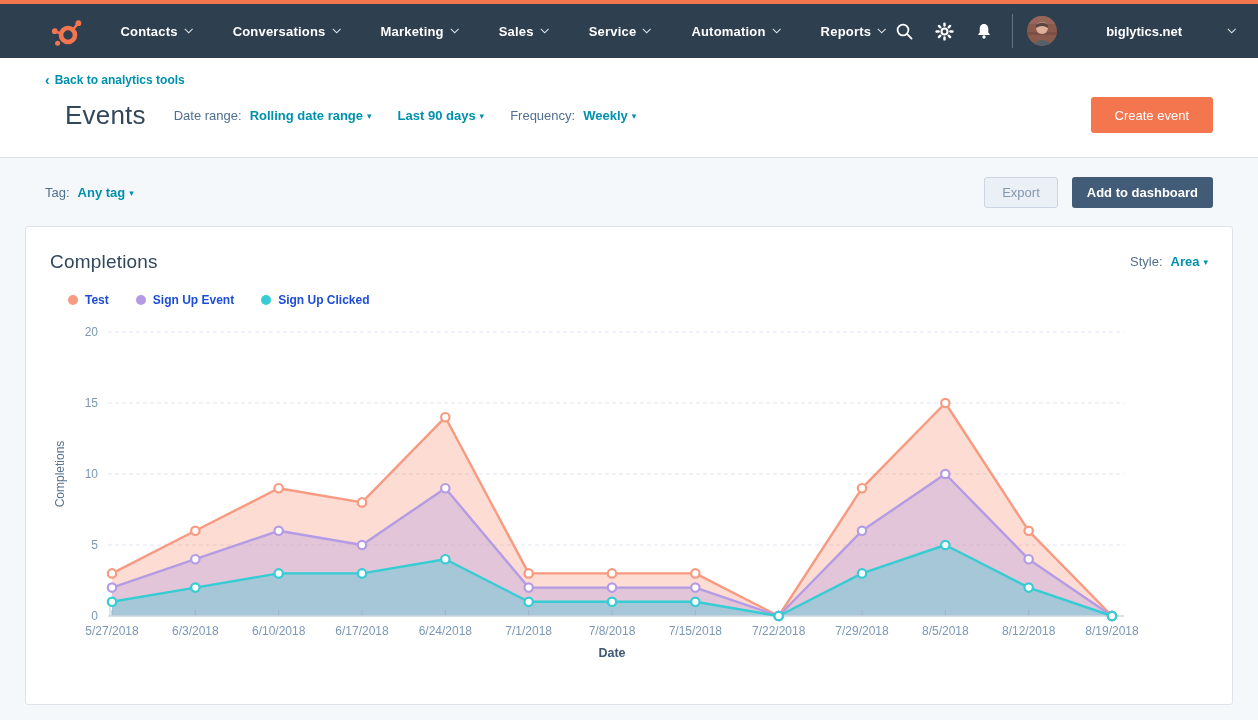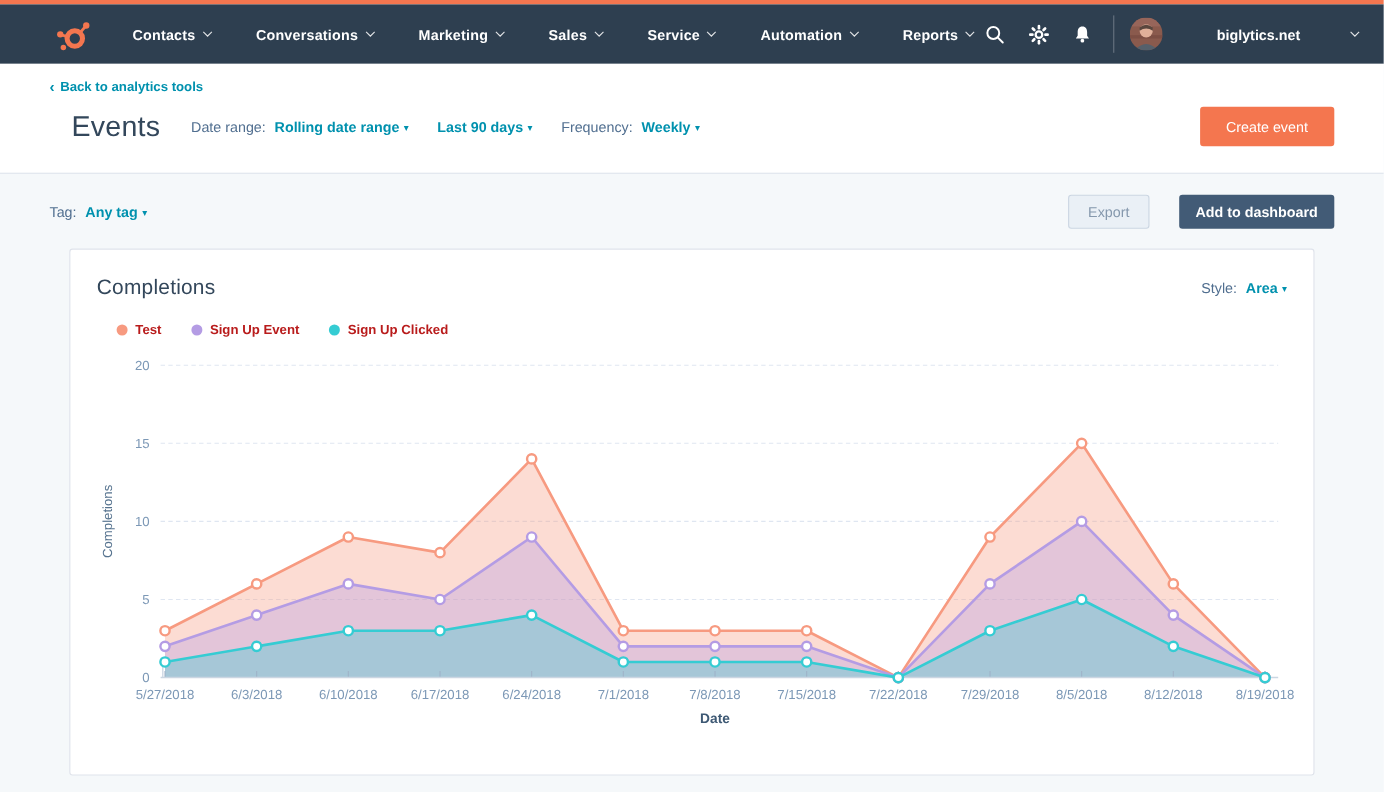--- a/index.html
+++ b/index.html
@@ -34,30 +34,30 @@
   .filters { display:flex; align-items:center; margin-left:28px; font-size:13px; }
   .flabel { color:#516f90; margin-right:8px; }
   .dropdown { color:#0091ae; font-weight:600; cursor:pointer; white-space:nowrap; }
   .caret { color:#0091ae; font-size:9px; margin-left:4px; vertical-align:1px; }
   .fgap { width:26px; }
   .btn { border:none; border-radius:3px; font-family:inherit; font-size:13px; cursor:pointer; }
   .btn-create { margin-left:auto; background:#f4764f; color:#fff; font-weight:500; padding:0 24px; height:36px; }
   
   .toolbar { height:68px; display:flex; align-items:center; padding:0 45px; }
   .tag-group { display:flex; align-items:flex-end; font-size:13px; }
-  .toolbar-right { margin-left:auto; display:flex; align-items:flex-start; gap:27px; }
+  .toolbar-right { margin-left:auto; display:flex; align-items:flex-start; gap:14px; }
   .btn-export { background:#eaf0f6; border:1px solid #cbd6e2; color:#8598ad; height:31px; padding:0 17px; }
   .btn-dark { background:#425b76; color:#fff; height:31px; padding:0 15px; font-weight:700; }
   
-  .card { margin:0 63px; background:#fff; border:1px solid #dfe3eb; border-radius:3px; padding:24px 24px 0 24px; height:479px; }
+  .card { margin:0 25px; background:#fff; border:1px solid #dfe3eb; border-radius:3px; padding:24px 24px 0 24px; height:479px; }
   .card-head { display:flex; align-items:flex-start; }
   .card-title { font-size:19px; font-weight:500; color:#33475b; letter-spacing:.2px; }
   .style-group { margin-left:auto; font-size:13px; display:flex; align-items:center; margin-top:3px; }
   .legend { display:flex; align-items:center; gap:27px; margin:20px 0 0 18px; }
-  .legend-item { display:flex; align-items:center; font-size:12px; font-weight:700; color:#b91c1c; cursor:pointer; }
+  .legend-item { display:flex; align-items:center; font-size:12px; font-weight:700; color:#1d4ed8; cursor:pointer; }
   .legend-dot { width:10px; height:10px; border-radius:50%; margin-right:7px; }
   .chart-wrap { margin-top:8px; }
   svg text { font-family:"Liberation Sans","DejaVu Sans",sans-serif; }
   .ytick, .xtick { fill:#7c98b6; font-size:12px; }
   .ylabel { fill:#56738f; font-size:12px; }
   .xlabel { fill:#3e5974; font-size:12.5px; font-weight:bold; }
 </style>
 </head>
 <body>
 

